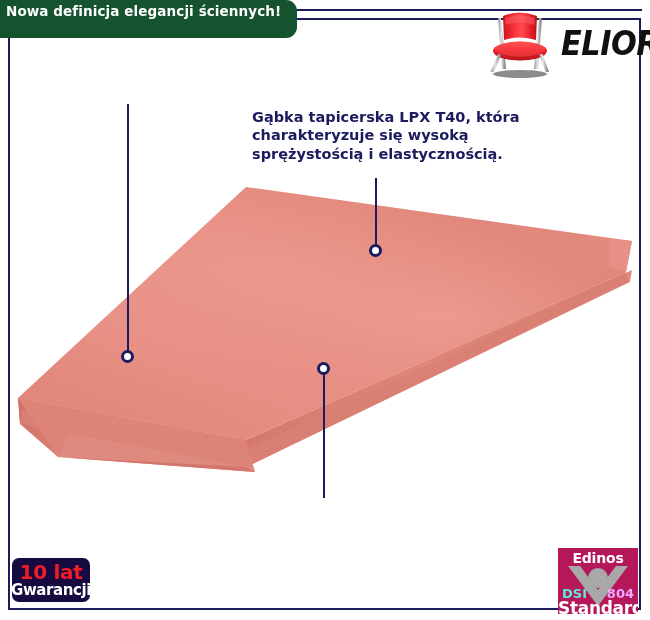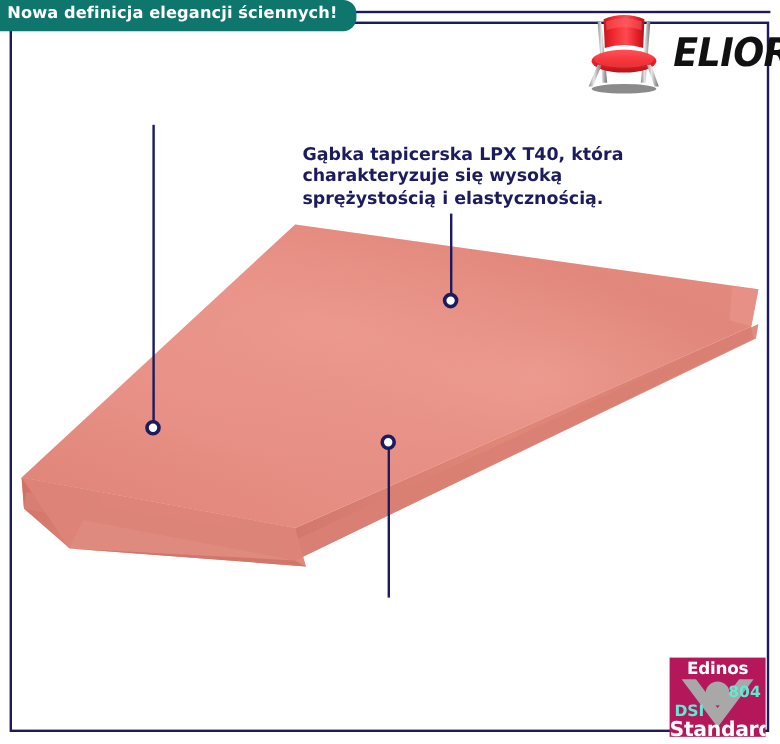--- a/index.html
+++ b/index.html
@@ -27,22 +27,22 @@
     box-sizing: border-box;
     background: transparent;
   }
 
   
   #header-banner {
     position: absolute;
     left: 0px;
     top: 0px;
     height: 22px;
-    padding: 0 16px 4px 6px;
-    background: #0f766e;
+    padding: 0 16px 16px 6px;
+    background: #14532d;
     border-top-right-radius: 11px;
     border-bottom-right-radius: 11px;
     display: flex;
     align-items: center;
     z-index: 30;
   }
   #header-banner .htext {
     color: #ffffff;
     font-size: 13.5px;
     font-weight: bold;
@@ -73,21 +73,21 @@
   .callout-text {
     position: absolute;
     color: #1b1b5e;
     font-size: 14.5px;
     font-weight: bold;
     line-height: 1.27;
     z-index: 20;
     white-space: pre-line;
   }
   #callout-1 { left: 20px;  top: 40px;  width: 250px; }
-  #callout-2 { left: 252px; top: 120px; width: 290px; }
+  #callout-2 { left: 252px; top: 108px; width: 290px; }
   #callout-3 { left: 148px; top: 503px; width: 375px; }
 
   .leader-line {
     position: absolute;
     width: 1.6px;
     background: #1b1b5e;
     z-index: 18;
   }
   #leader-1 { left: 127px; top: 104px; height: 252px; }
   #leader-2 { left: 375px; top: 178px; height: 70px; }
@@ -186,22 +186,22 @@
   #standards-dsi {
     position: absolute;
     left: 4px; top: 38px;
     color: #5eead4;
     font-size: 13px;
     font-weight: bold;
     z-index: 3;
   }
   #standards-804 {
     position: absolute;
-    right: 4px; top: 22px;
-    color: #5eead4;
+    right: 4px; top: 38px;
+    color: #f0abfc;
     font-size: 13px;
     font-weight: bold;
     z-index: 3;
   }
   #standards-word {
     position: absolute;
     left: 0; right: 0; top: 50px;
     text-align: center;
     color: #ffffff;
     font-size: 17px;
@@ -315,20 +315,24 @@
 
       <ellipse cx="37" cy="45" rx="27" ry="9.5" fill="url(#redSeat)"></ellipse>
       <ellipse cx="37" cy="43" rx="25" ry="7.5" fill="#ff5055" opacity="0.45"></ellipse>
 
       <path d="M15 48 L18.5 48 L11 66 L7.5 66 Z" fill="url(#metalG)"></path>
       <path d="M56 48 L59.5 48 L66 66 L62.5 66 Z" fill="url(#metalG)"></path>
     </svg>
     <span id="brand-wordmark">ELIOR</span>
   </div>
 
+  <div id="warranty-badge">
+    <span id="warranty-top">10 lat</span>
+    <span id="warranty-bottom">Gwarancji</span>
+  </div>
 
   <div id="standards-badge">
     <svg id="standards-v" width="80" height="66" viewBox="0 0 80 66" xmlns="http://www.w3.org/2000/svg">
       <path d="M10 18 L40 58 L70 18 L58 18 L40 42 L22 18 Z" fill="#a8a8a8"></path>
       <circle cx="40" cy="30" r="10" fill="#a8a8a8"></circle>
     </svg>
     <span id="standards-edinos">Edinos</span>
     <span id="standards-dsi">DSI</span>
     <span id="standards-804">804</span>
     <span id="standards-word">Standards</span>

